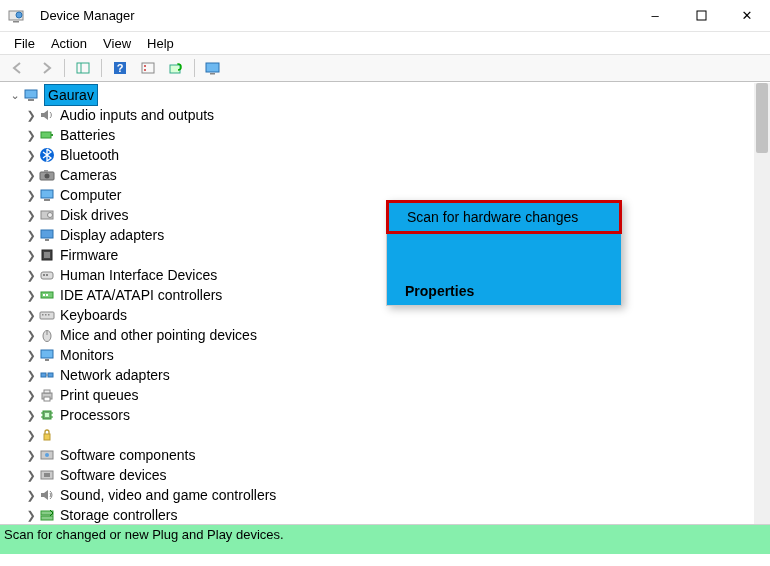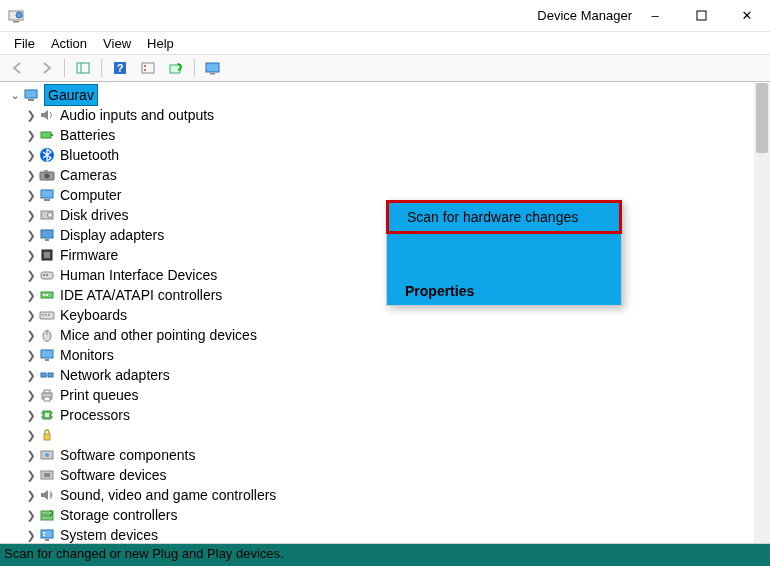--- a/index.html
+++ b/index.html
@@ -1,38 +1,38 @@
 <!DOCTYPE html>
 <html><head>
 <meta charset="utf-8">
 <style>
   * { box-sizing: border-box; font-family: "Segoe UI", Tahoma, sans-serif; }
   body { margin:0; background:#fff; width:770px; height:566px; overflow:hidden; position:relative; }
   .titlebar { height:32px; display:flex; align-items:center; padding:0 0 0 8px; font-size:13px; border-bottom:1px solid #e5e5e5; }
-  .titlebar .title { flex:1; display:flex; align-items:center; gap:6px;justify-content:space-between; }
+  .titlebar .title { flex:1; display:flex; align-items:center; gap:16px; }
   .win-controls { display:flex; }
   .win-controls div { width:46px; height:32px; display:flex; align-items:center; justify-content:center; font-size:13px; }
   .menubar { height:22px; display:flex; align-items:center; padding:0 8px; font-size:13px; gap:4px; }
   .menubar span { padding:2px 6px; }
   .toolbar { height:28px; border-top:1px solid #e1e1e1; border-bottom:1px solid #c0c0c0; display:flex; align-items:center; padding:0 6px; gap:4px; background:#f8f8f8; }
   .toolbar .sep { width:1px; height:18px; background:#c8c8c8; margin:0 2px; }
   .tbtn { width:24px; height:22px; display:flex; align-items:center; justify-content:center; border:1px solid transparent; }
   .tbtn.disabled { opacity:.45; }
   .content { position:absolute; top:82px; bottom:22px; left:0; right:0; overflow:hidden; border-top:1px solid #fff; }
   .scroll { position:absolute; right:0; top:0; bottom:0; width:16px; background:#f0f0f0; }
   .thumb { position:absolute; top:0; left:2px; right:2px; height:70px; background:#c2c2c2; border-radius:2px; }
   .tree { font-size:14px; line-height:20px; padding-top:2px; }
   .row { display:flex; align-items:center; height:20px; white-space:nowrap; }
   .tw { width:14px; height:20px; display:flex; align-items:center; justify-content:center; color:#666; font-size:11px; }
   .icon { width:18px; height:18px; display:flex; align-items:center; justify-content:center; margin-right:4px; }
   .icon svg { width:16px; height:16px; }
   .root .label { background:#0ea5e9; border:1px solid #0369a1; padding:0 3px; }
   .root { padding-left:8px; }
   .child { padding-left:24px; }
-  .statusbar { position:absolute; bottom:0; left:0; right:0; height:23px; border-top:1px solid #d0d0d0; font-size:13px; padding:2px 4px; background:#0f766e; }
+  .statusbar { position:absolute; bottom:12px; left:0; right:0; height:30px; border-top:1px solid #d0d0d0; font-size:13px; padding:2px 4px; background:#86efac; }
   .context { position:absolute; left:386px; top:200px; width:236px; background:#0ea5e9; border:1px solid #ccc; box-shadow:3px 3px 8px rgba(0,0,0,.25); font-size:14px; }
   .context .item { padding:6px 18px;margin-top:44px; }
   .context .hl { border:3px solid #c00; margin:-1px; }
   .context .bold { font-weight:700; }
   .app-icon { width:16px; height:16px; }
 </style>
 </head>
 <body>
 
 <div class="titlebar">

